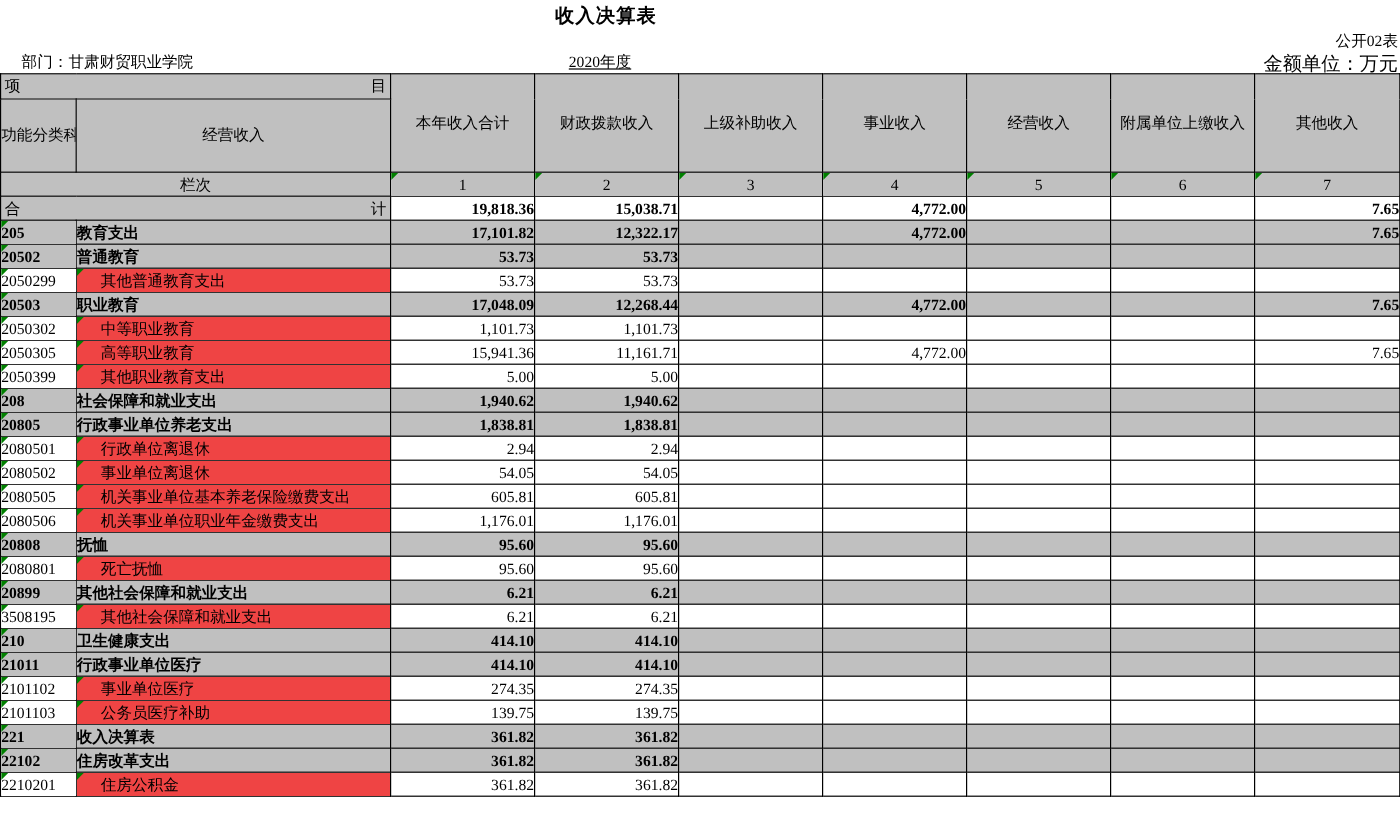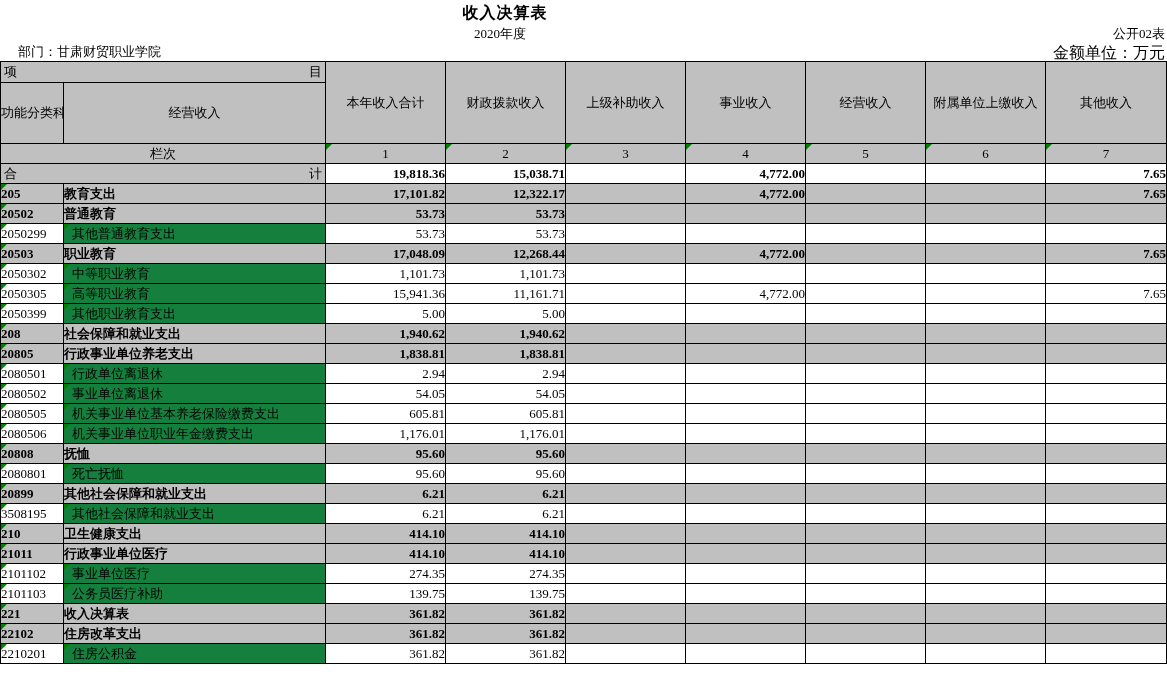--- a/index.html
+++ b/index.html
@@ -5,21 +5,21 @@
   * { margin:0; padding:0; box-sizing:border-box; }
   html,body { background:#fff; }
   .page {
     position:relative; width:1167px; height:684px; background:#ffffff;
     font-family:"Liberation Serif","DejaVu Serif",serif; color:#000; overflow:hidden;
   }
   .title { position:absolute; top:3px; left:0; width:1010px; text-align:center;
            font-size:16px; font-weight:bold; letter-spacing:1px; }
   .table-code { position:absolute; top:25px; right:2px; font-size:13px; }
   .dept { position:absolute; top:43px; left:2px; font-size:13px;margin-left:16px; }
-  .year { position:absolute; top:25px; left:0; width:1000px; text-align:center; font-size:13px; }
+  .year { position:absolute; top:43px; left:0; width:1000px; text-align:center; font-size:13px;text-decoration:underline; }
   .unit { position:absolute; top:43px; right:2px; font-size:16px; }
 
   table.main { position:absolute; top:61px; left:0; width:1166px;
                border-collapse:collapse; table-layout:fixed; }
   table.main th, table.main td {
     border:1px solid #000; font-size:13px; line-height:14px;
     overflow:hidden; white-space:nowrap; padding:0;
   }
   thead th { background:#c0c0c0; font-weight:normal; }
   tr.r-top th { height:21px; }
@@ -34,21 +34,21 @@
   th.name-h, th.colhead { text-align:center; }
   th.lane-num { text-align:center; }
 
   td.code { text-align:left; padding-left:2px; }
   td.name { text-align:left; padding-left:3px; }
   td.val  { text-align:right; padding-right:5px; }
 
   tr.total td.label { background:#c0c0c0; }
   tr.total td.val { font-weight:bold; }
   tr.section td { background:#c0c0c0; font-weight:bold; }
-  tr.detail td.name { background:#15803d; padding-left:8px; }
+  tr.detail td.name { background:#ef4444; padding-left:20px; }
 
   .tri { position:relative; }
   .tri::before { content:""; position:absolute; top:0; left:0; width:0; height:0;
                  border-top:6px solid #008000; border-right:6px solid transparent; }
 
   .note { position:absolute; top:664px; left:2px; font-size:13px; }
 </style>
 </head>
 <body>
 

